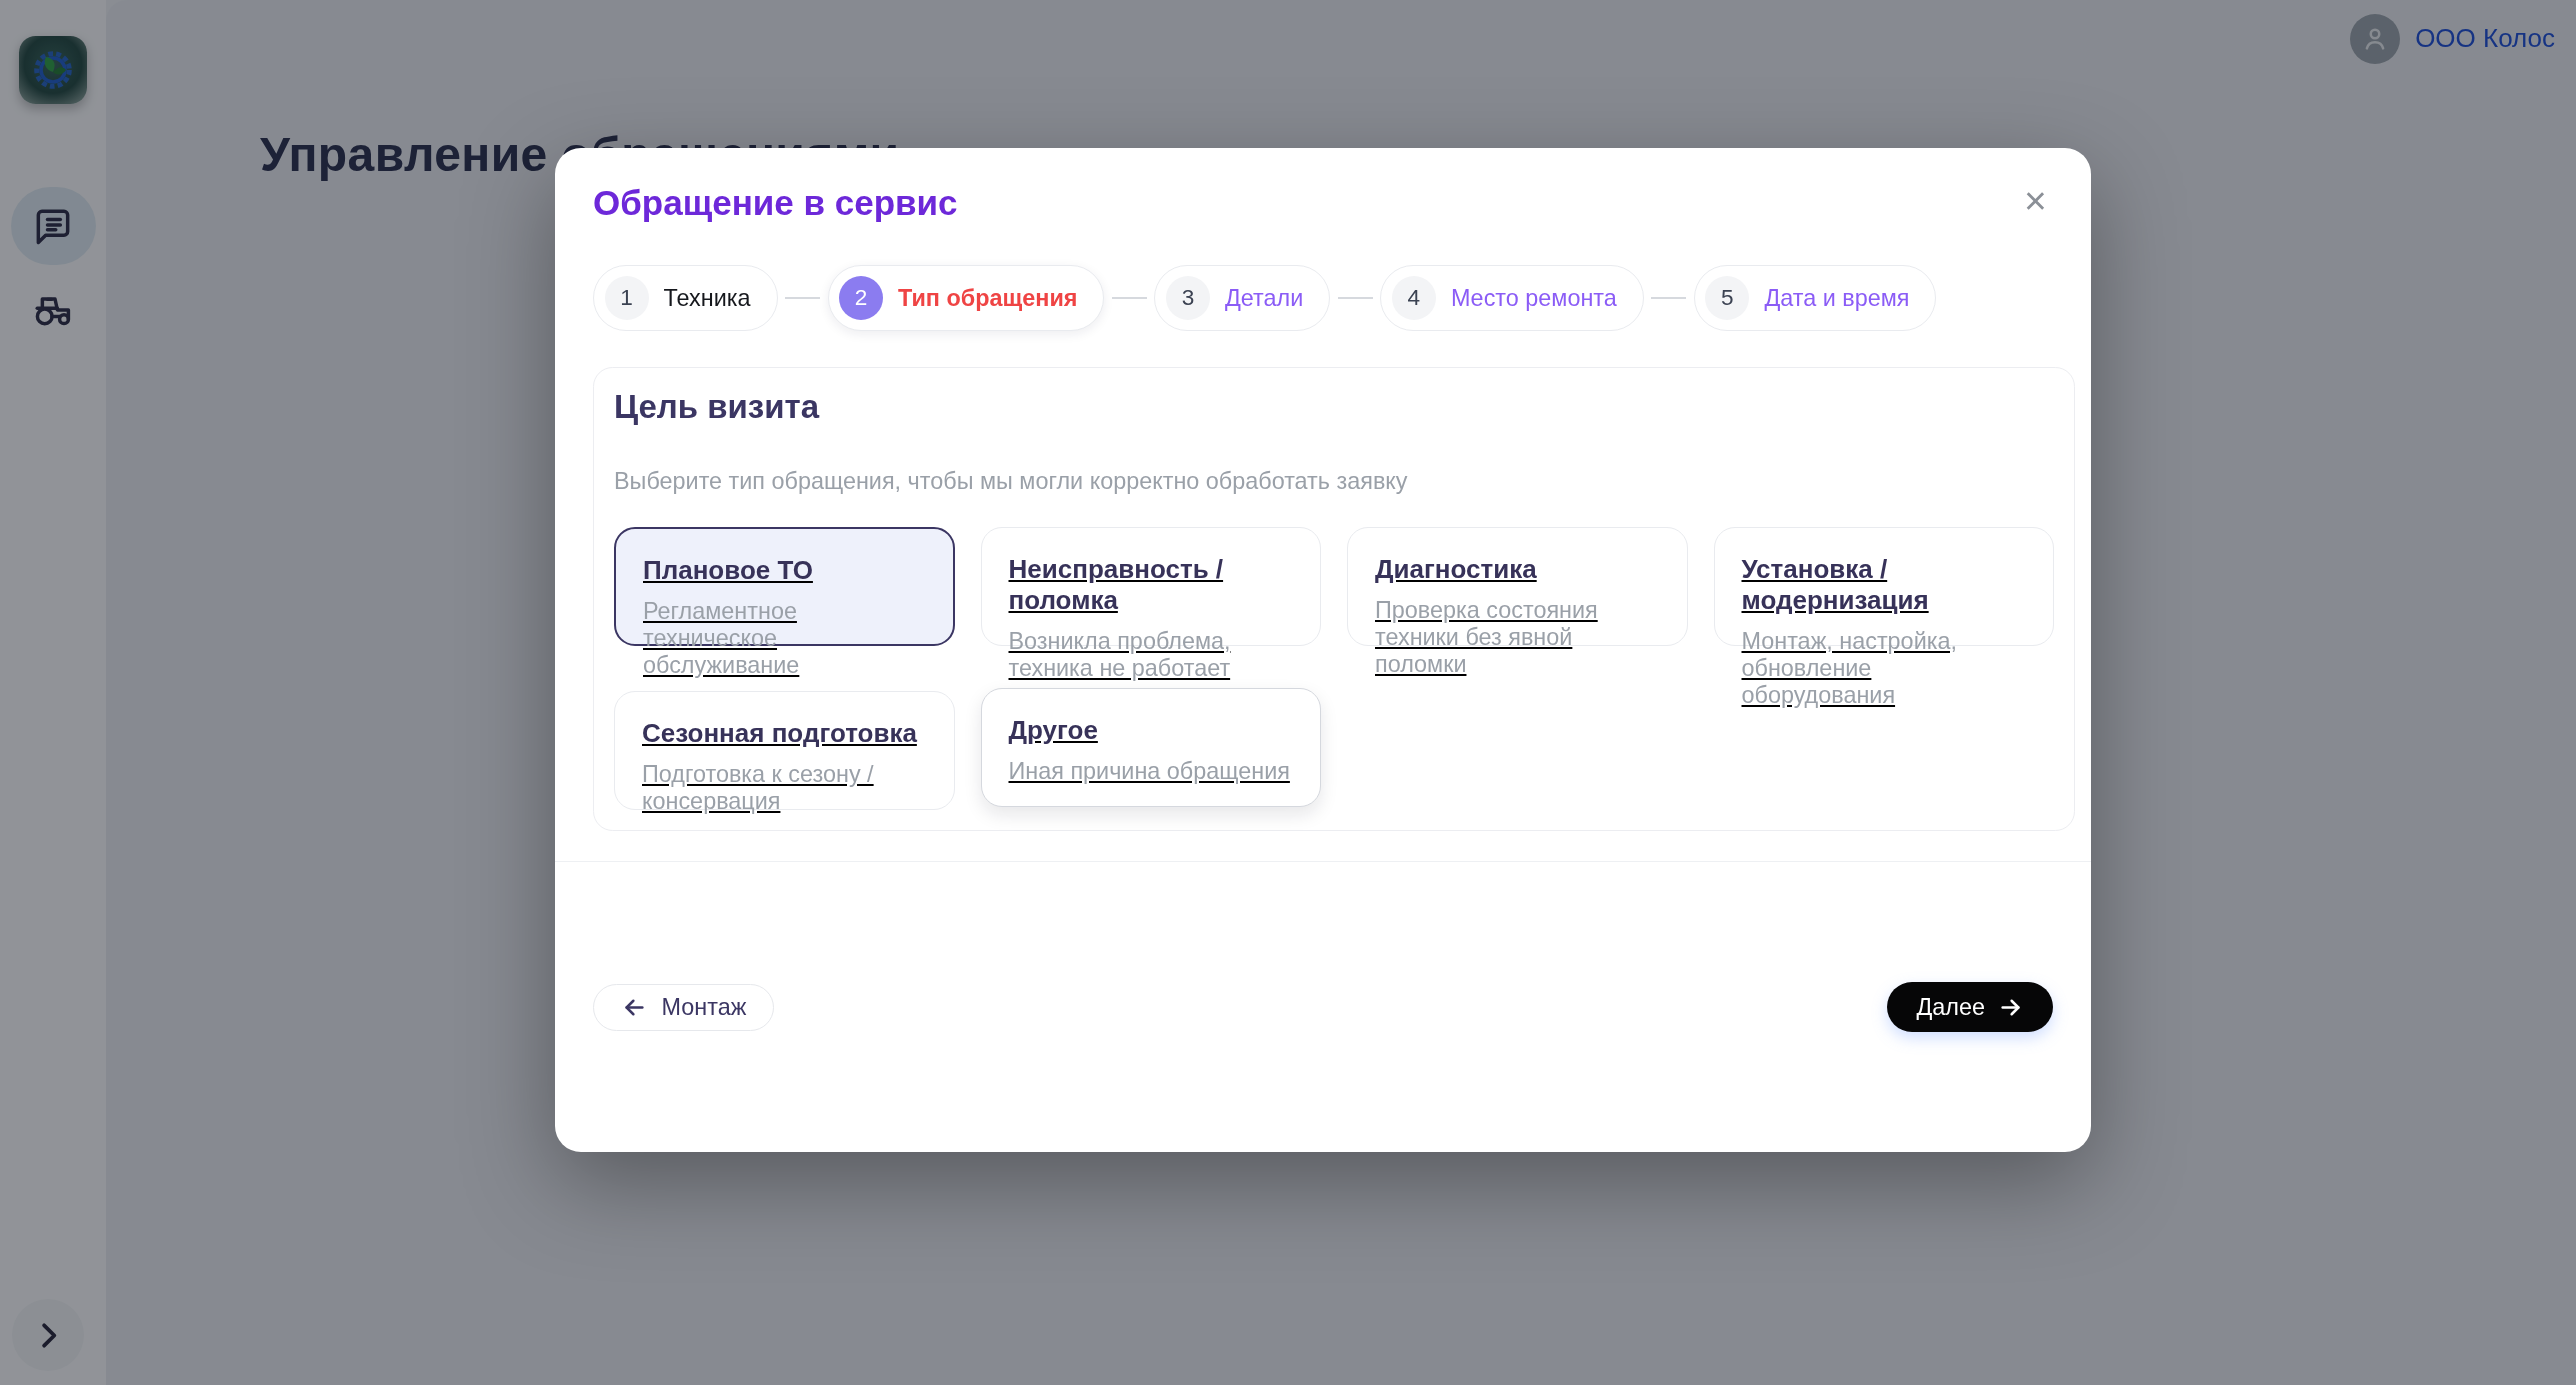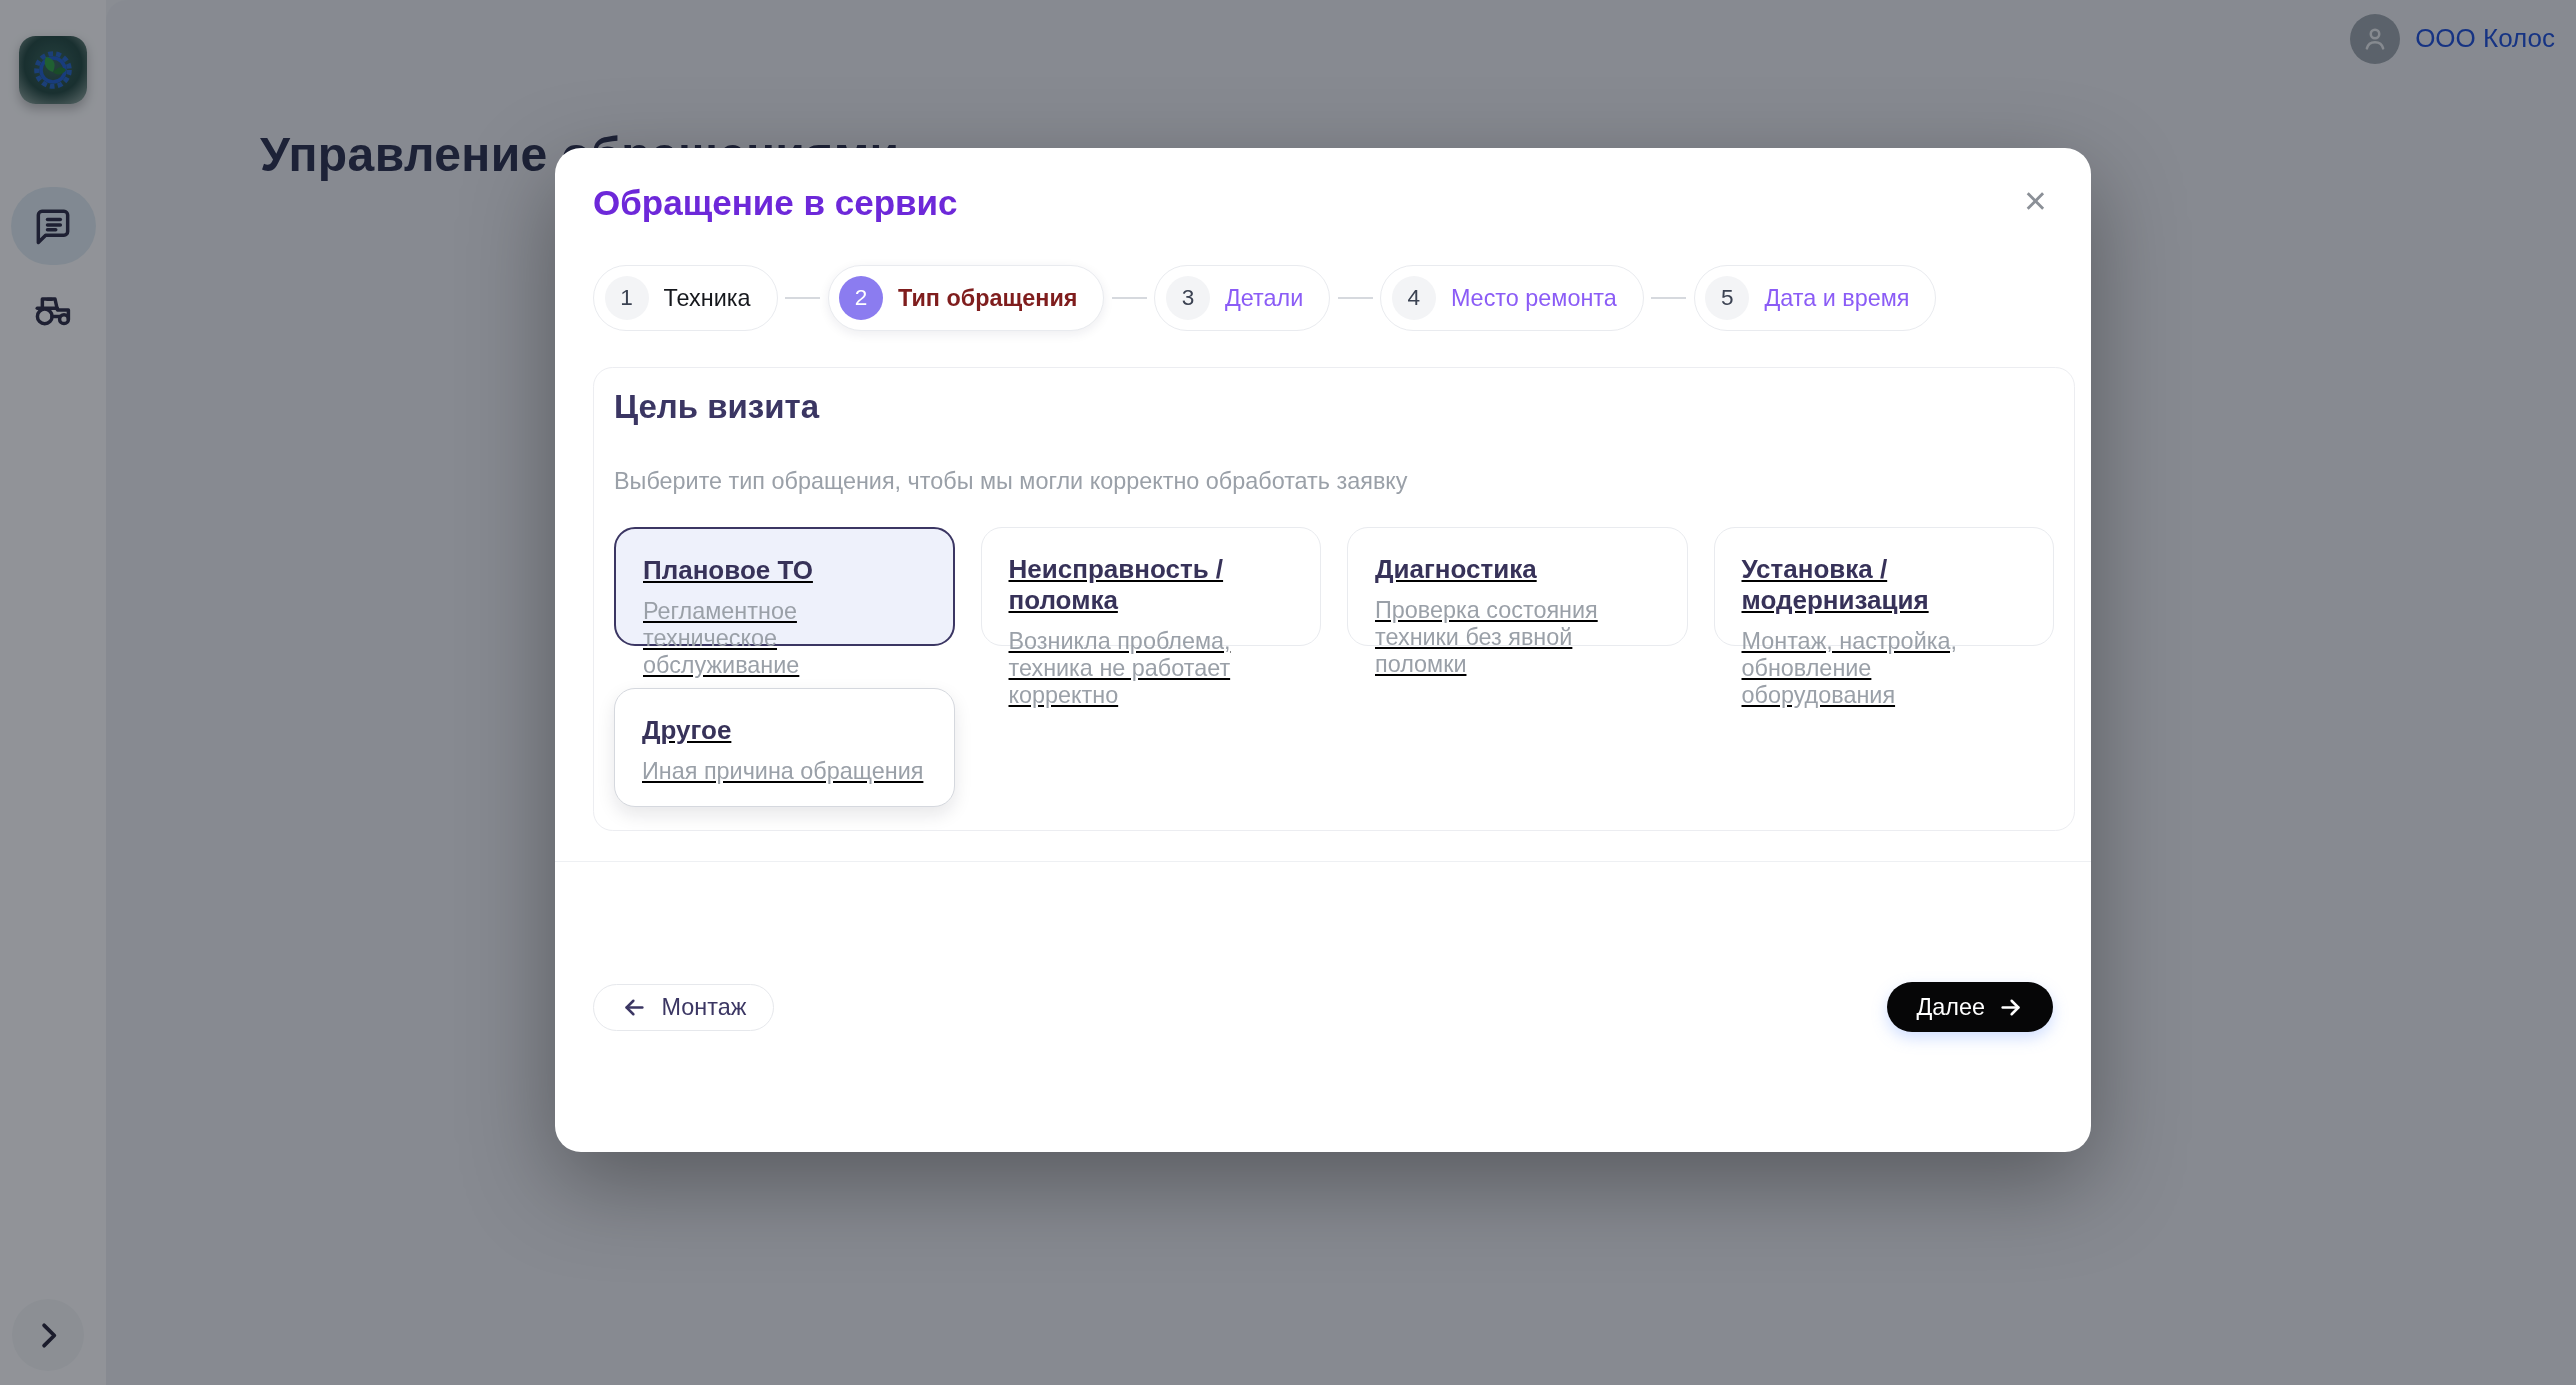--- a/index.html
+++ b/index.html
@@ -65,21 +65,21 @@
     border:1.5px solid #e9ebef;background:#fff;padding:0 26px 0 10.6px;box-sizing:border-box;cursor:pointer;flex:none;
   }
   .step.active{box-shadow:0 3px 10.6px rgba(30,30,60,.08);}
   .step-num{
     width:44px;height:44px;border-radius:50%;background:#f3f4f6;color:#3b4252;
     font-size:22.6px;display:flex;align-items:center;justify-content:center;flex:none;
   }
   .step.active .step-num{background:#8b7cf0;color:#fff;}
   .step-label{font-size:23.4px;color:#8b5cf6;white-space:nowrap;}
   .step.done .step-label{color:#16181d;}
-  .step.active .step-label{color:#7f1d1d;font-weight:700;}
+  .step.active .step-label{color:#ef4444;font-weight:700;}
   .connector{width:35px;height:2.3px;background:#d6d9de;margin:0 7.5px;flex:none;}
   .panel{
     margin:36px 16px 0 38px;border:1.5px solid #ecedf1;border-radius:19.6px;
     padding:20px;box-sizing:border-box;flex:none;
   }
   .panel-title{font-size:33px;font-weight:700;color:#3b3663;}
   .panel-sub{font-size:23.4px;color:#9aa0a8;margin-top:42px;}
   .options{display:grid;grid-template-columns:1fr 1fr 1fr 1fr;gap:45px 26px;margin-top:32px;text-decoration:underline;}
   .option{
     border:1.5px solid #e9ebef;border-radius:21px;background:#fff;height:119px;
@@ -210,20 +210,24 @@
         <div class="opt-title">Неисправность / поломка</div>
         <div class="opt-desc">Возникла проблема, техника не работает корректно</div>
       </div>
       <div class="option">
         <div class="opt-title">Диагностика</div>
         <div class="opt-desc">Проверка состояния техники без явной поломки</div>
       </div>
       <div class="option">
         <div class="opt-title">Установка / модернизация</div>
         <div class="opt-desc">Монтаж, настройка, обновление оборудования</div>
+      </div>
+      <div class="option">
+        <div class="opt-title">Сезонная подготовка</div>
+        <div class="opt-desc">Подготовка к сезону / консервация</div>
       </div>
       <div class="option hovered">
         <div class="opt-title">Другое</div>
         <div class="opt-desc">Иная причина обращения</div>
       </div>
     </div>
   </div>
 
   <div class="modal-footer">
     <button class="btn-back">

